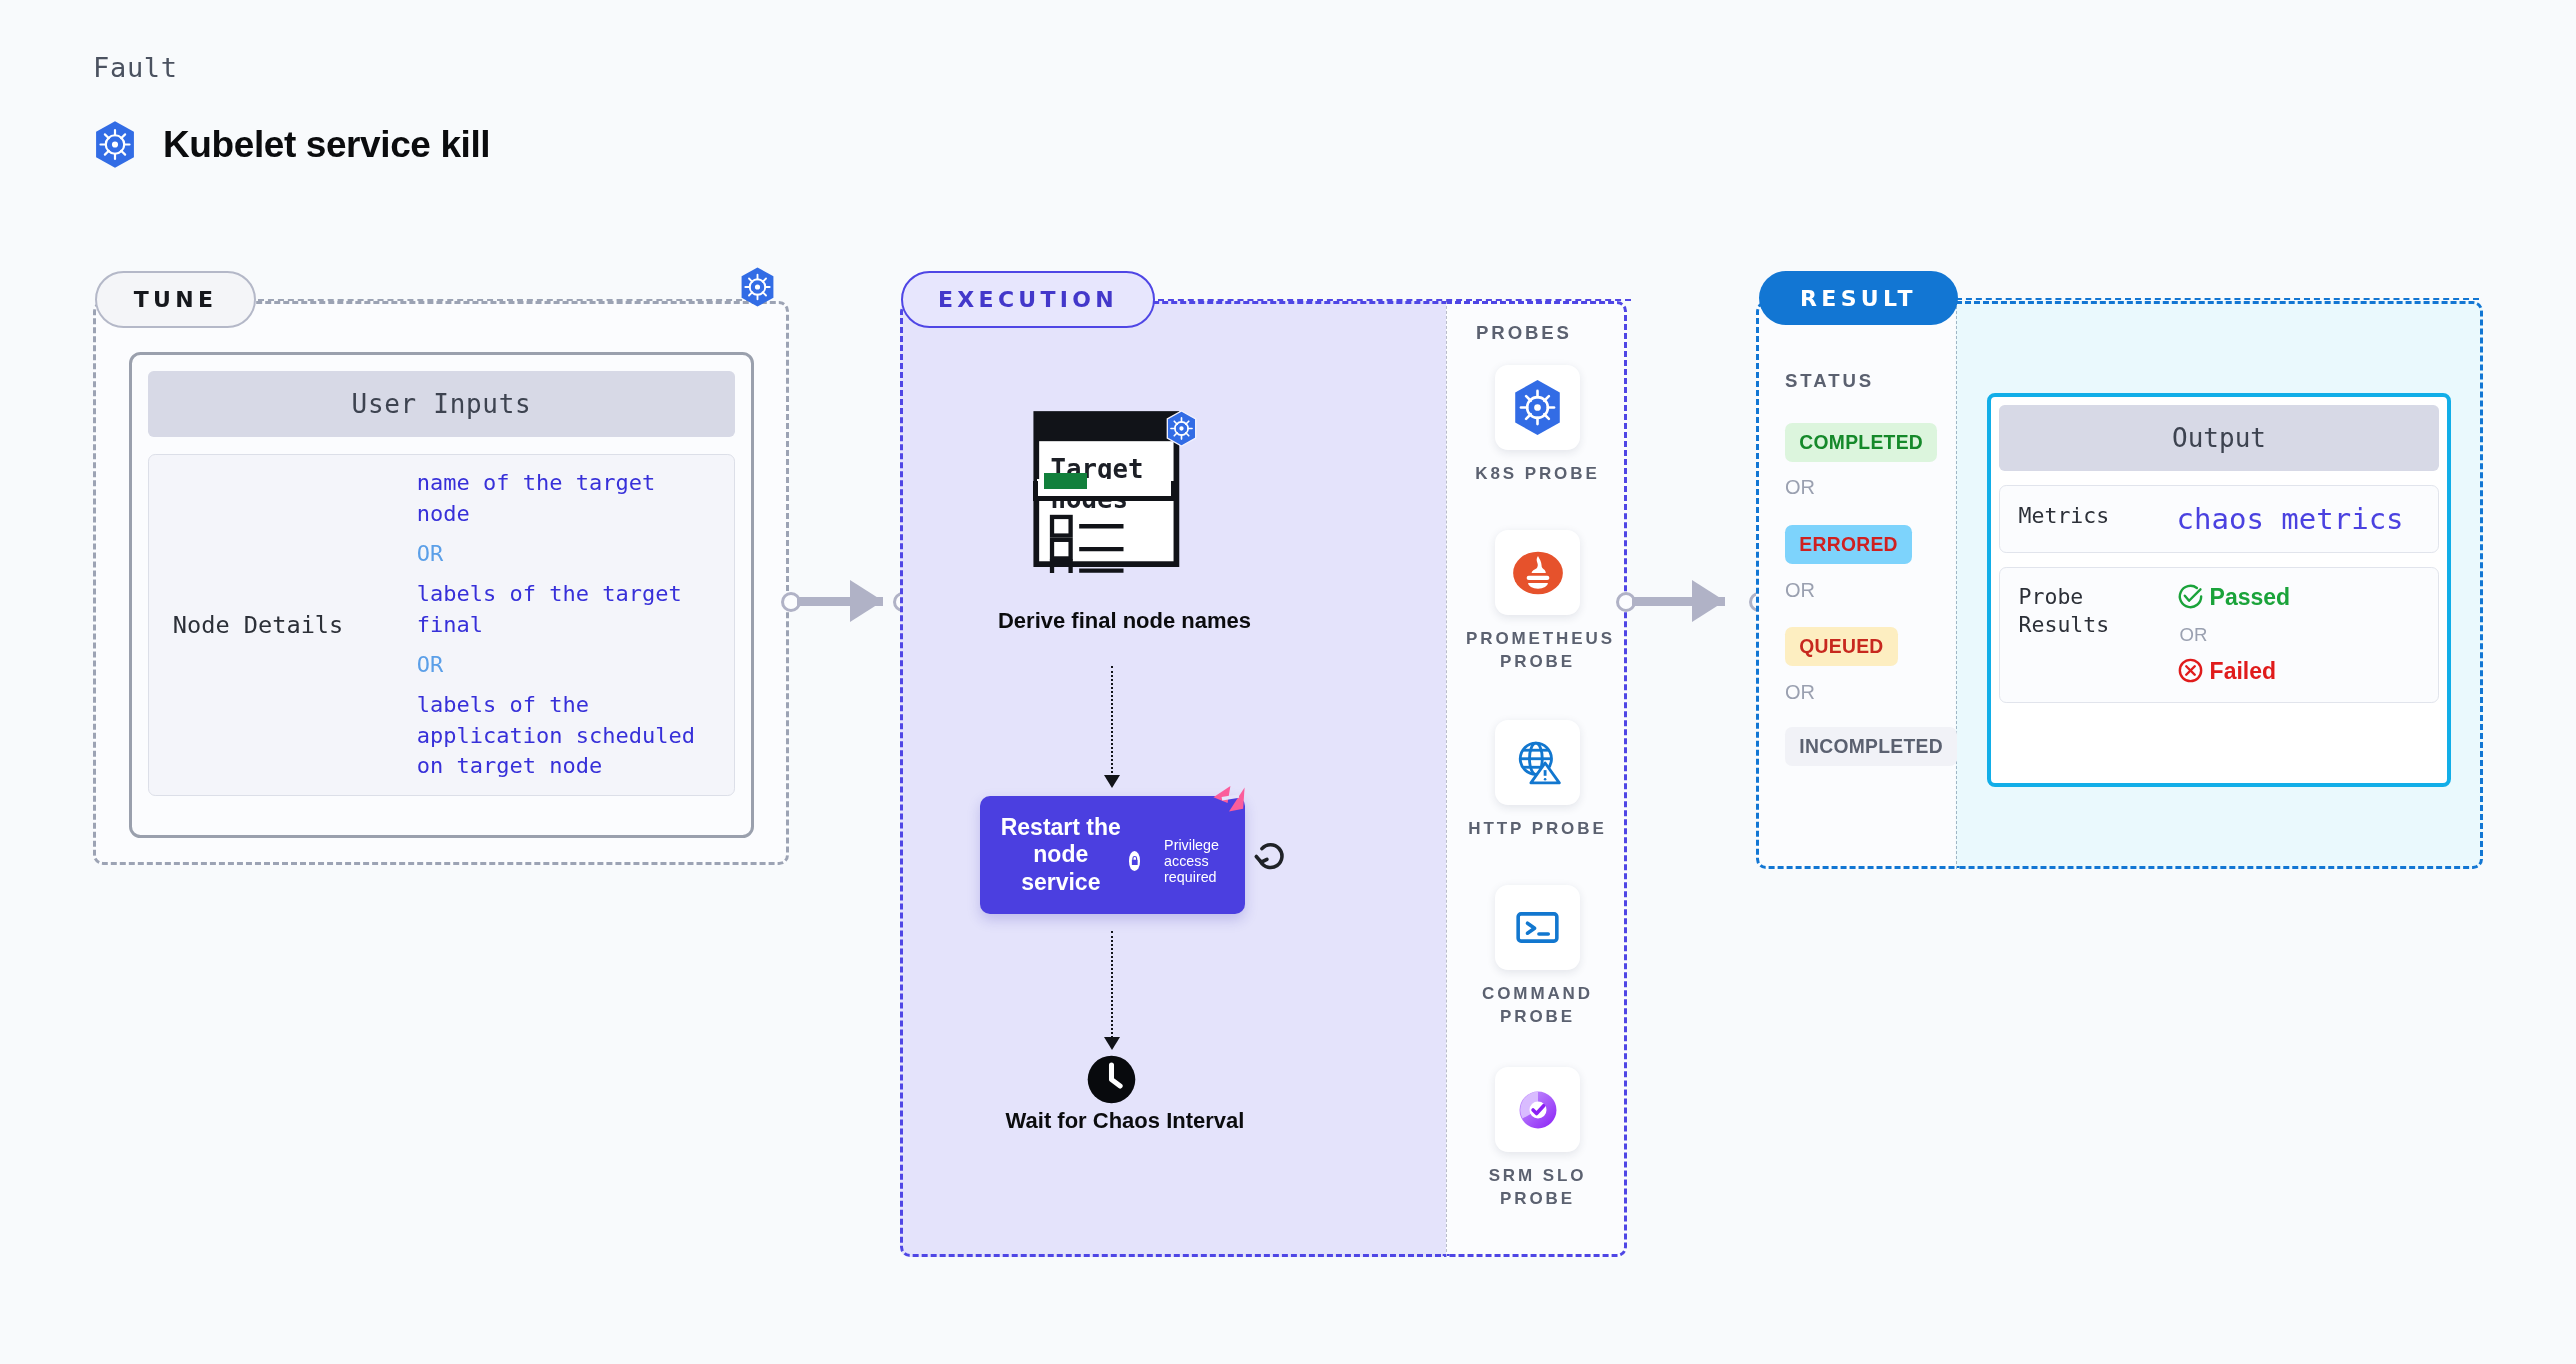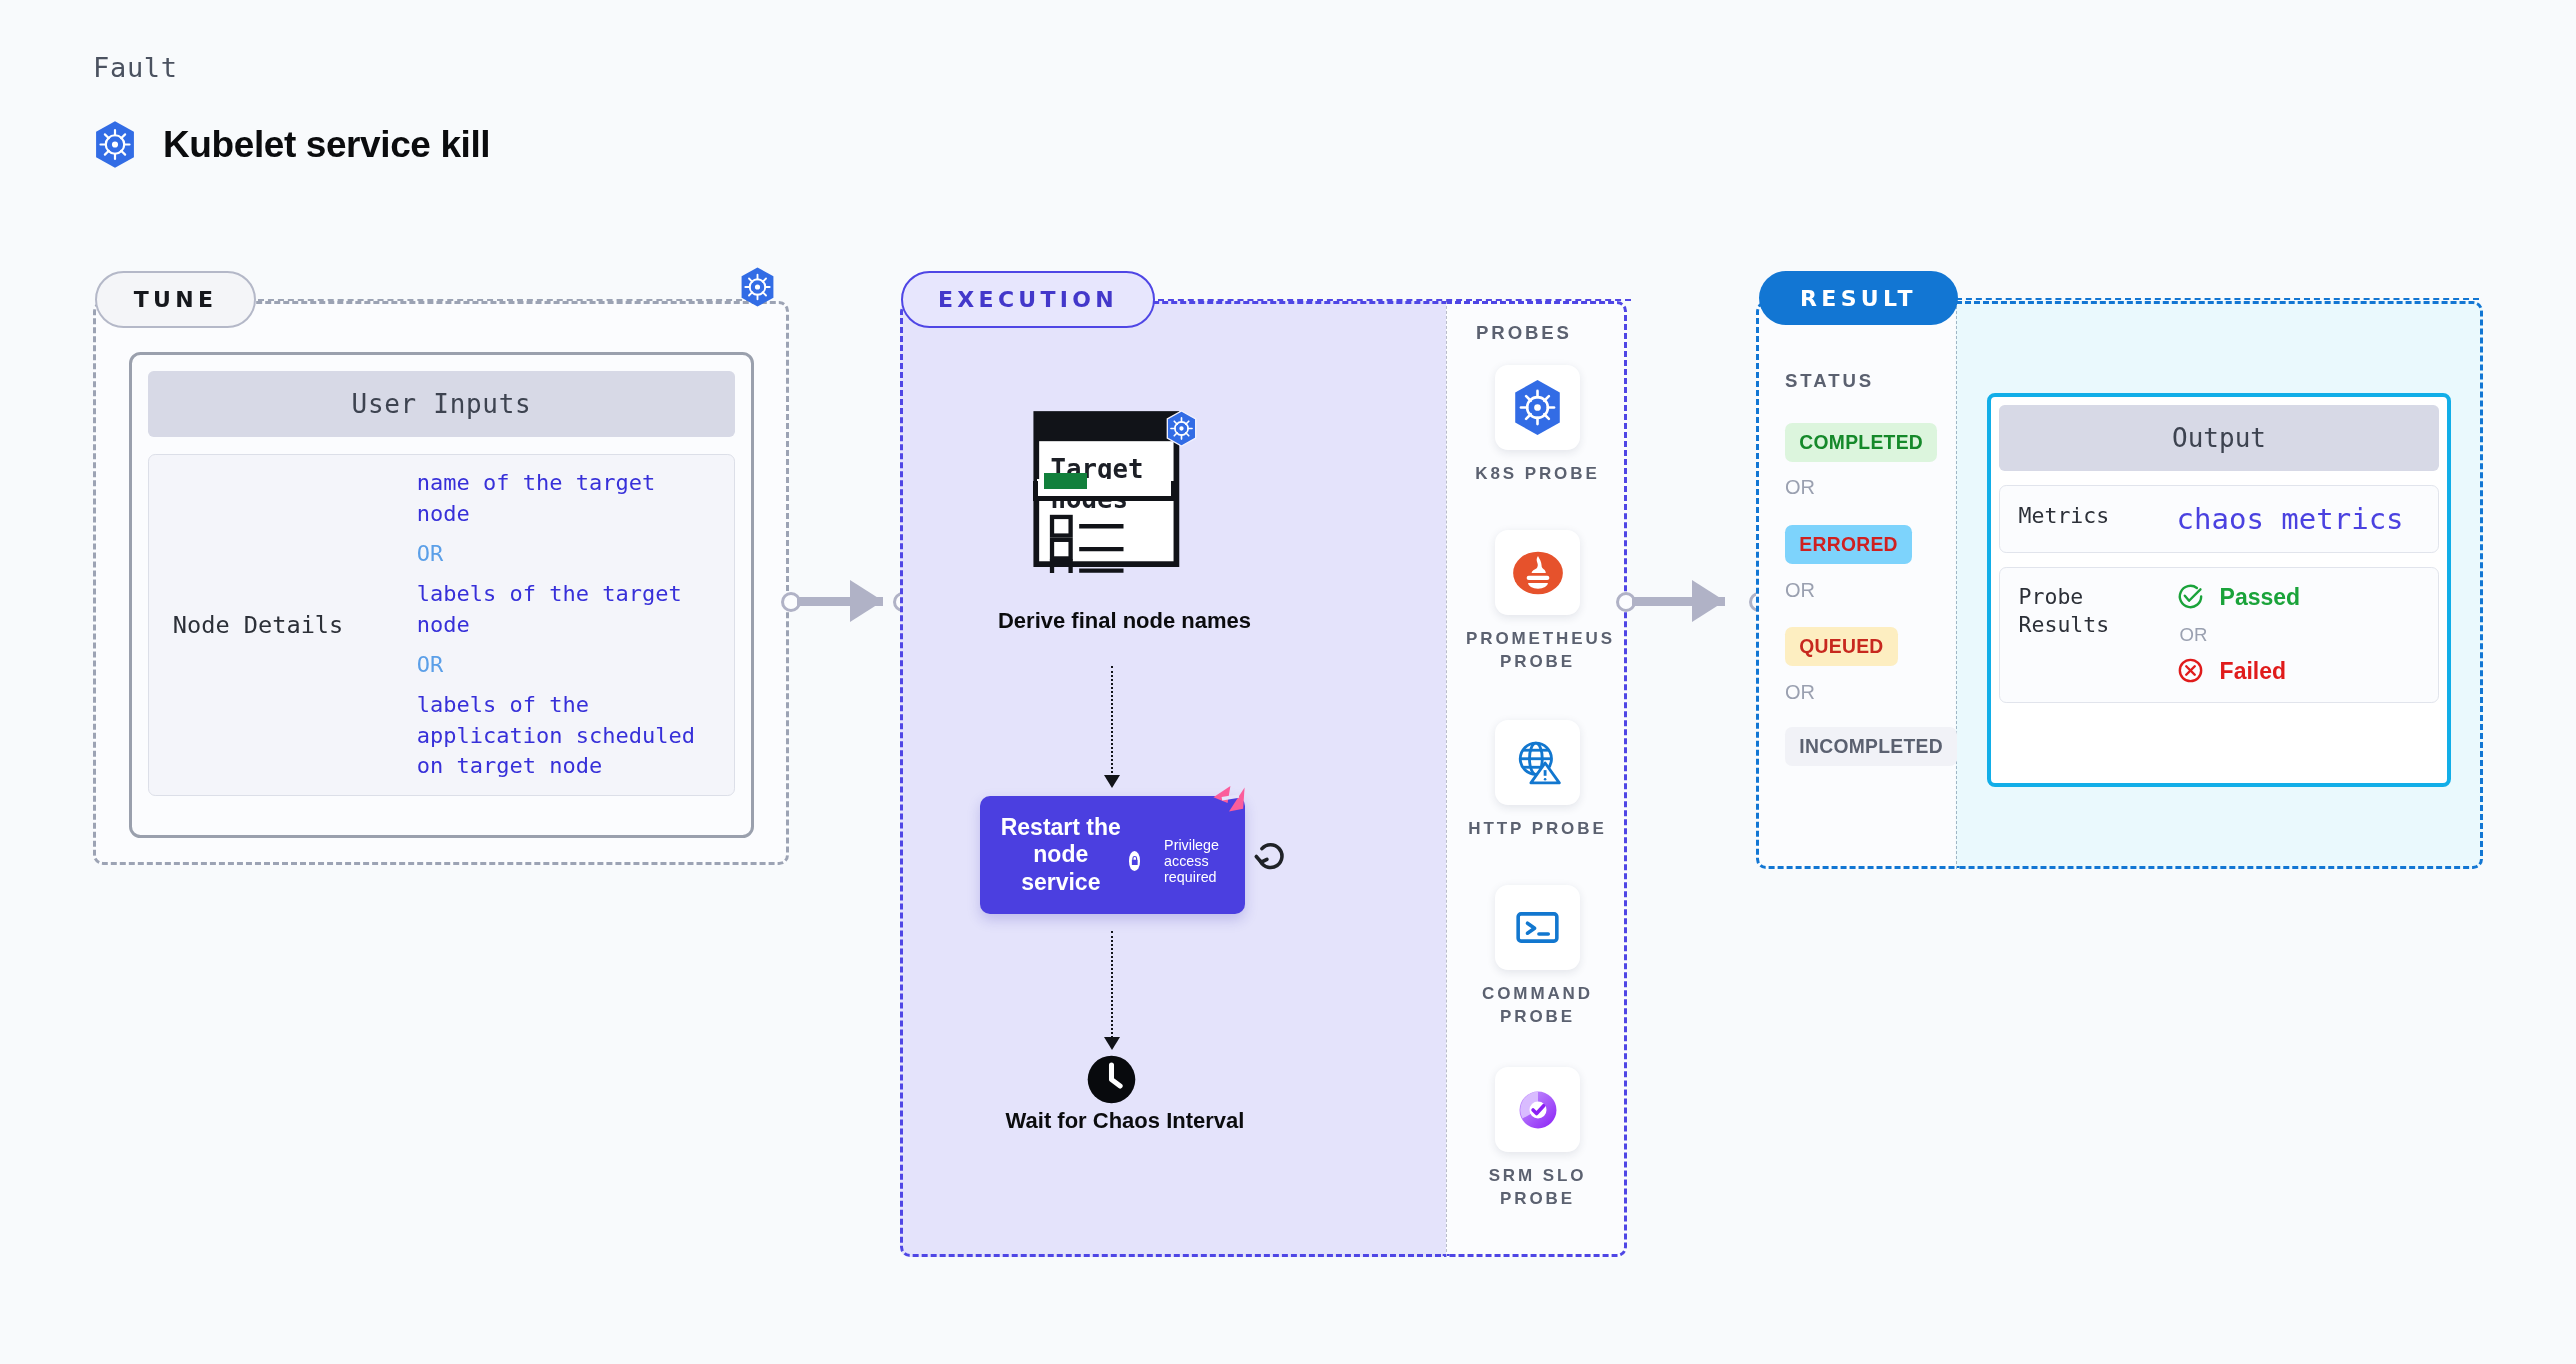--- a/index.html
+++ b/index.html
@@ -177,21 +177,21 @@
   }
   .out-row {
     margin-top: 14px; background: #fbfcfe; border: 1.4px solid #e1e4ec;
     border-radius: 7.2px; padding: 15.8px 18.6px; display: flex; align-items: flex-start;
   }
   .out-key {
     font-family: "DejaVu Sans Mono", monospace; font-size: 21.5px;
     color: #2c3038; width: 158px; flex: none; line-height: 1.3;
   }
   .out-val-metrics { font-family: "DejaVu Sans Mono", monospace; font-size: 29px; color: #4a41e0; }
-  .pr-line { display: flex; align-items: center; gap: 16px; text-align: center; }
+  .pr-line { display: flex; align-items: center; gap: 6px; text-align: center; }
   .pr-pass { font-size: 23px; font-weight: 700; color: #1aa33a; }
   .pr-fail { font-size: 23px; font-weight: 700; color: #e01b1b; }
   .pr-or { font-size: 18.6px; color: #9aa0b0; margin: 11.5px 0 11.5px 2.9px; }
 
   
   .conn { position: absolute; }
   .conn-line { position: absolute; height: 8.6px; background: #b0b2c6; }
   .conn-tri {
     position: absolute; width: 0; height: 0;
     border-top: 21.5px solid transparent; border-bottom: 21.5px solid transparent;
@@ -250,21 +250,21 @@
     </svg>
   </div>
 
   <div class="ui-card">
     <div class="ui-card-head">User Inputs</div>
     <div class="ui-card-body">
       <div class="nd-label">Node Details</div>
       <div class="nd-values">
         <div class="v">name of the target node</div>
         <div class="or">OR</div>
-        <div class="v">labels of the target node</div>
+        <div class="v">labels of the target final</div>
         <div class="or">OR</div>
         <div class="v">labels of the application scheduled on target node</div>
       </div>
     </div>
   </div>
 
   <div class="conn">
     <div class="conn-dot" style="left:781px; top:592px;"></div>
     <div class="conn-line" style="left:797px; top:597px; width:86px;"></div>
     <div class="conn-tri" style="left:850px; top:580px;"></div>

